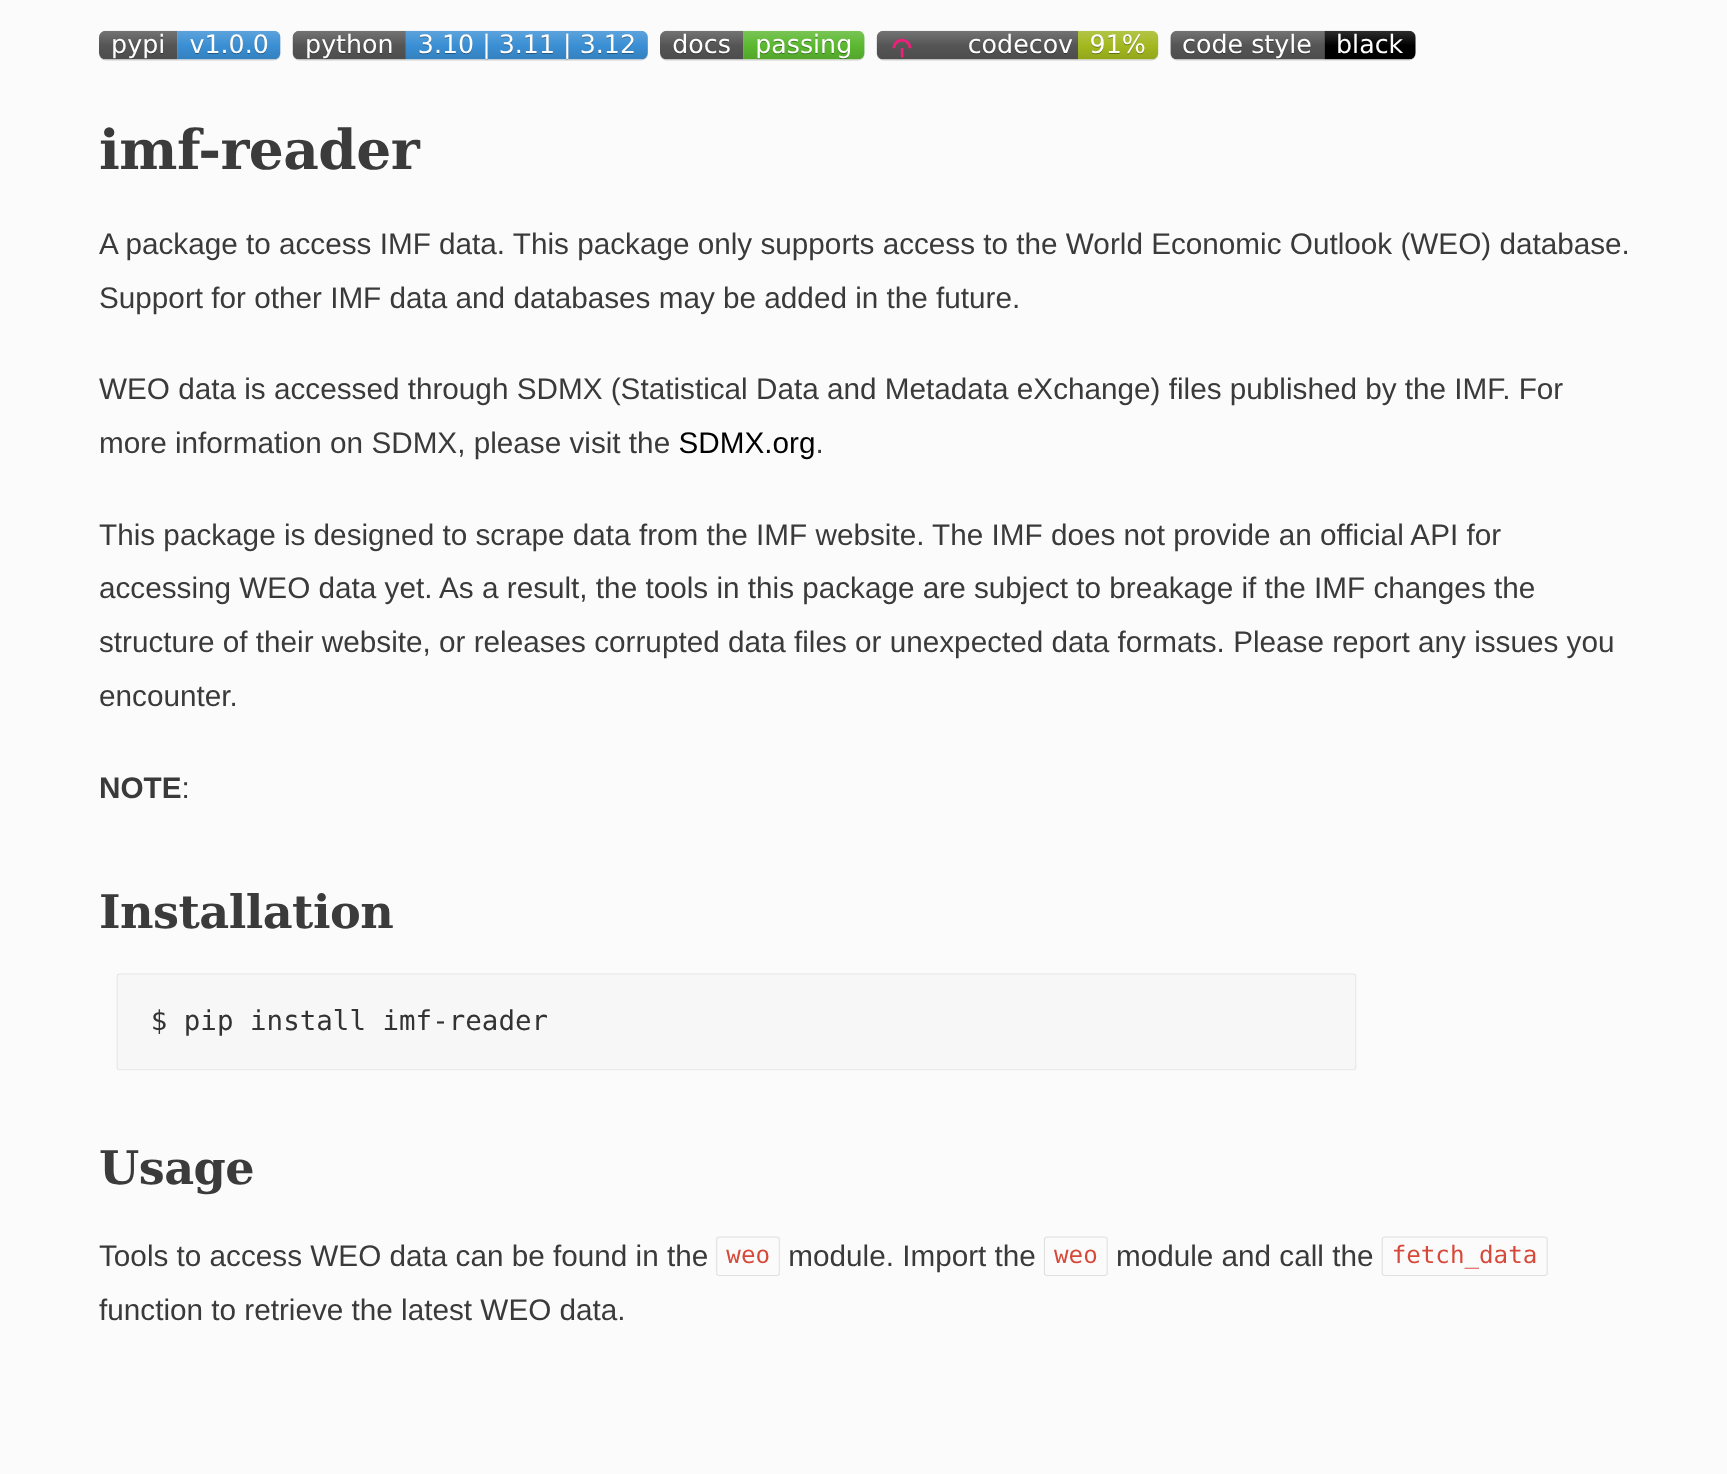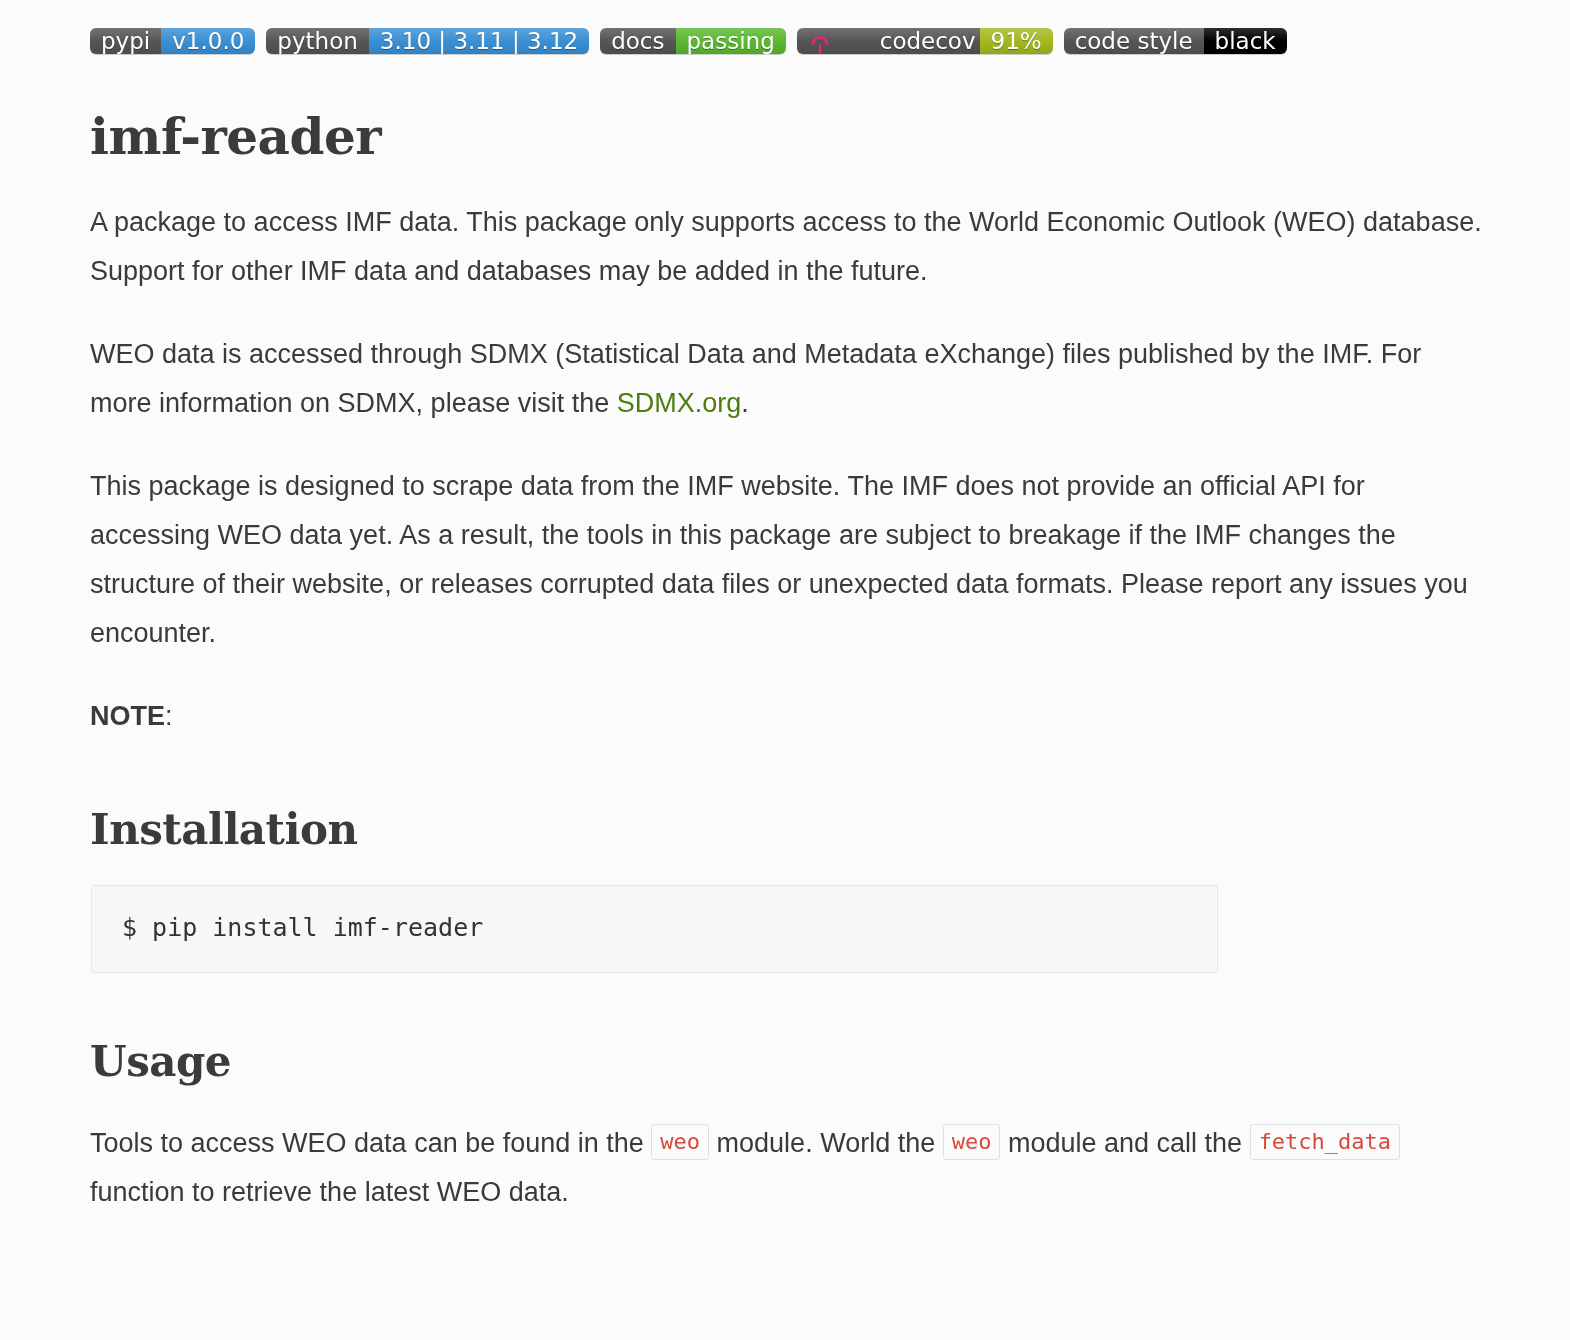--- a/index.html
+++ b/index.html
@@ -90,38 +90,38 @@
     font-size: 27px;
     line-height: 49px;
     color: #3a3a3a;
     margin: 0 0 34px 0;
     max-width: 1395px;
   }
   p.body.tight { margin-bottom: 40px; }
   b.strong { font-weight: bold; }
 
   a.link {
-    color: #4d7c0f;
+    color: #000000;
     text-decoration: none;
   }
 
   
   code.inline {
     font-family: "DejaVu Sans Mono", monospace;
     font-size: 22px;
     color: #d6493a;
     background: #fbfbfb;
     border: 1px solid #e0e0e0;
     border-radius: 3px;
     padding: 4px 8px 5px 8px;
     white-space: nowrap;
     vertical-align: 3px;
   }
   pre.codeblock {
-    margin: 1px;
+    margin: 16px;
     background: #f7f7f7;
     border: 1px solid #e6e6e6;
     border-radius: 3px;
     width: 1127px;
     box-sizing: border-box;
     padding: 26px 30px 28px 30px;
   }
   pre.codeblock code {
     font-family: "DejaVu Sans Mono", monospace;
     font-size: 25px;
@@ -181,15 +181,15 @@
   <p class="body">This package is designed to scrape data from the IMF website. The IMF does not provide an official API for accessing WEO data yet. As a result, the tools in this package are subject to breakage if the IMF changes the structure of their website, or releases corrupted data files or unexpected data formats. Please report any issues you encounter.</p>
 
   <p class="body tight"><b class="strong">NOTE</b><span>:</span></p>
 
   <h2 class="section">Installation</h2>
 
   <pre class="codeblock"><code>$ pip install imf-reader</code></pre>
 
   <h2 class="section">Usage</h2>
 
-  <p class="body"><span>Tools to access WEO data can be found in the </span><code class="inline">weo</code><span> module. World the </span><code class="inline">weo</code><span> module and call the </span><code class="inline">fetch_data</code><span> function to retrieve the latest WEO data.</span></p>
+  <p class="body"><span>Tools to access WEO data can be found in the </span><code class="inline">weo</code><span> module. Import the </span><code class="inline">weo</code><span> module and call the </span><code class="inline">fetch_data</code><span> function to retrieve the latest WEO data.</span></p>
 
 </div>
 
 </body></html>

